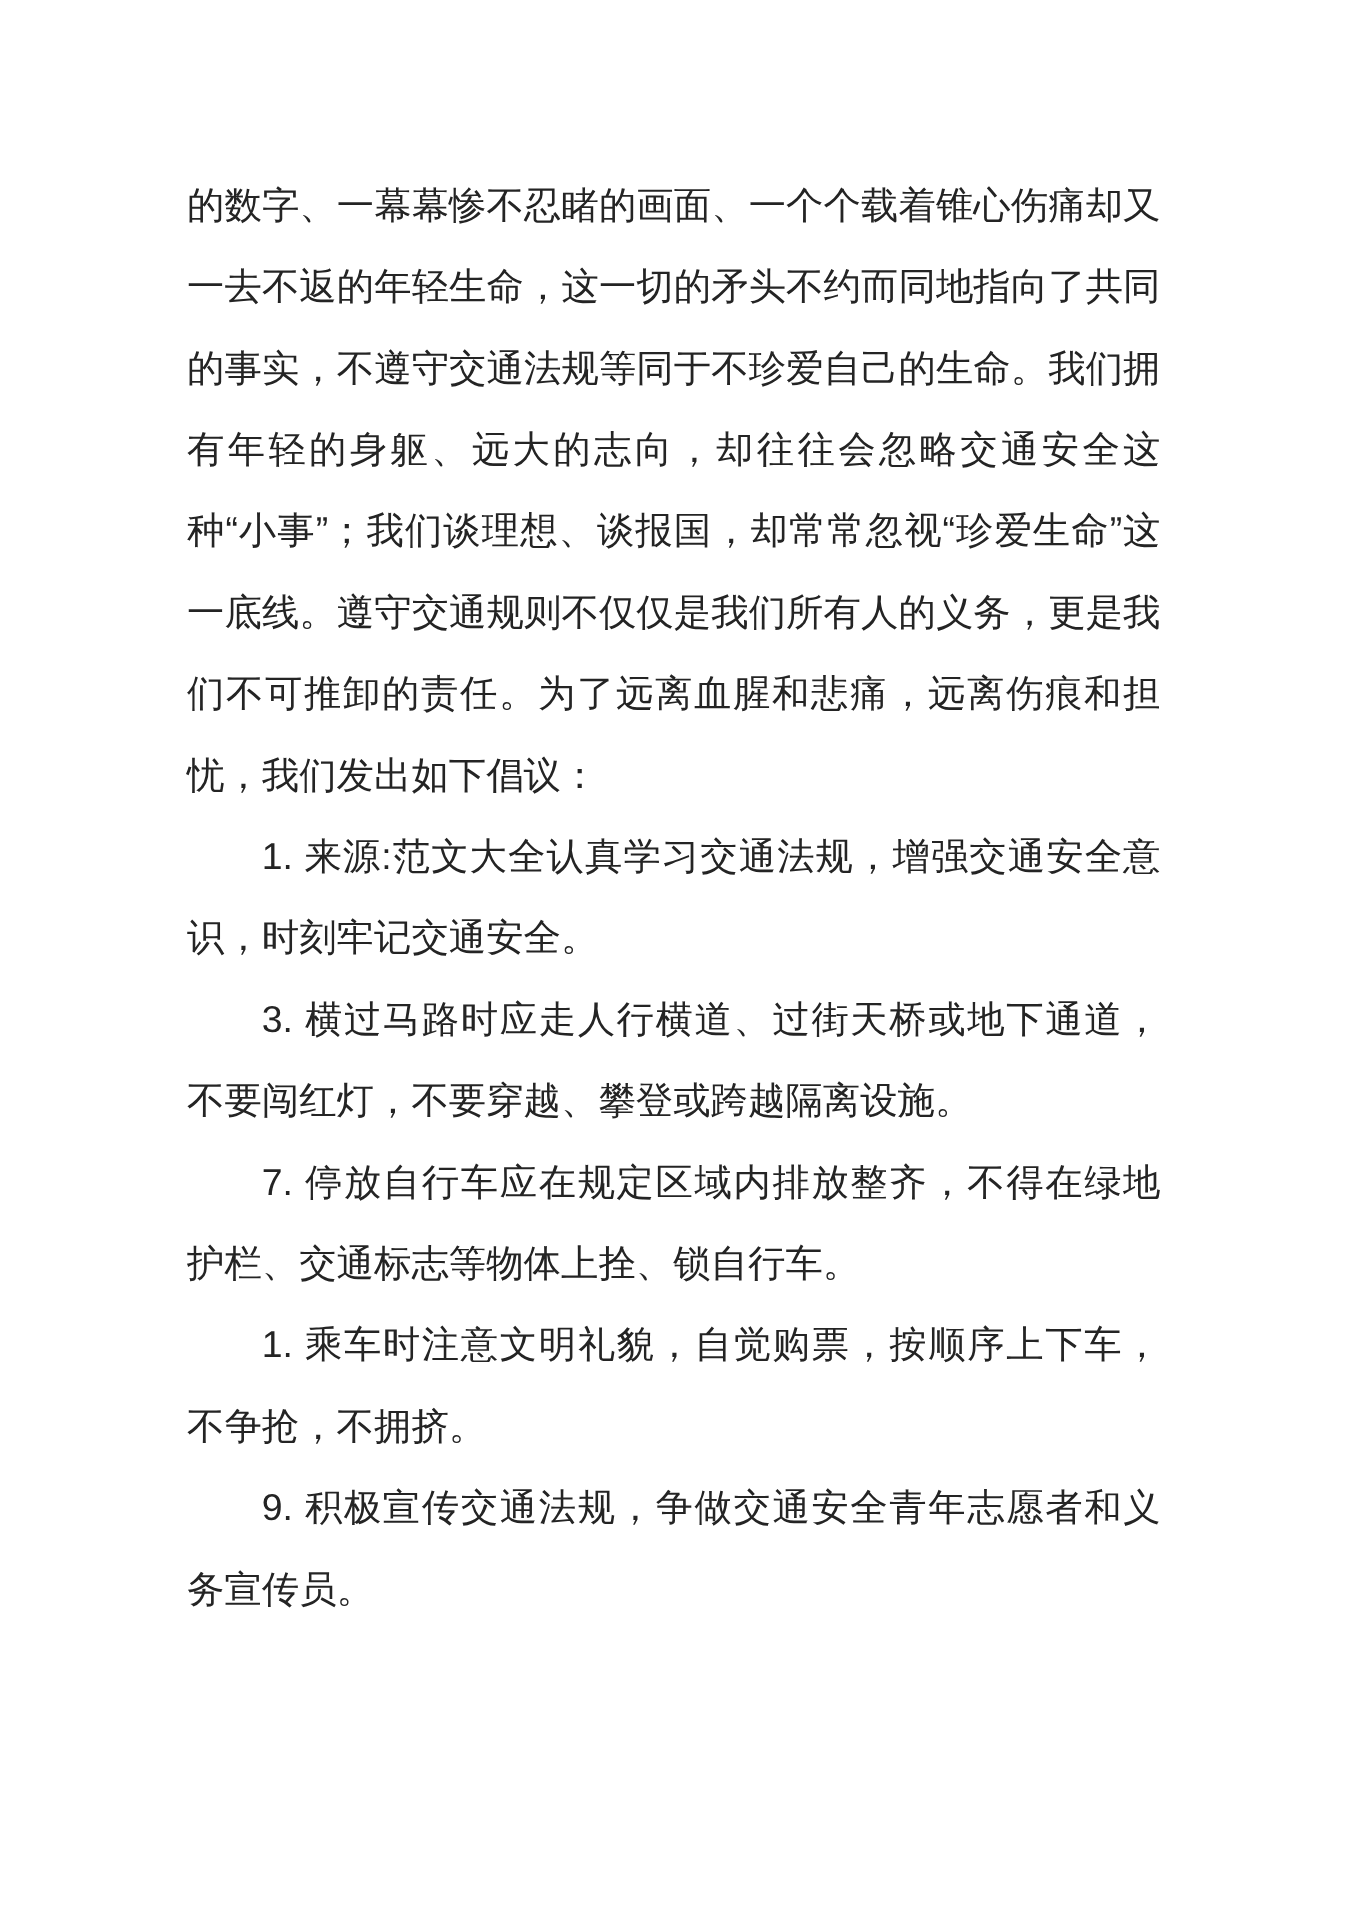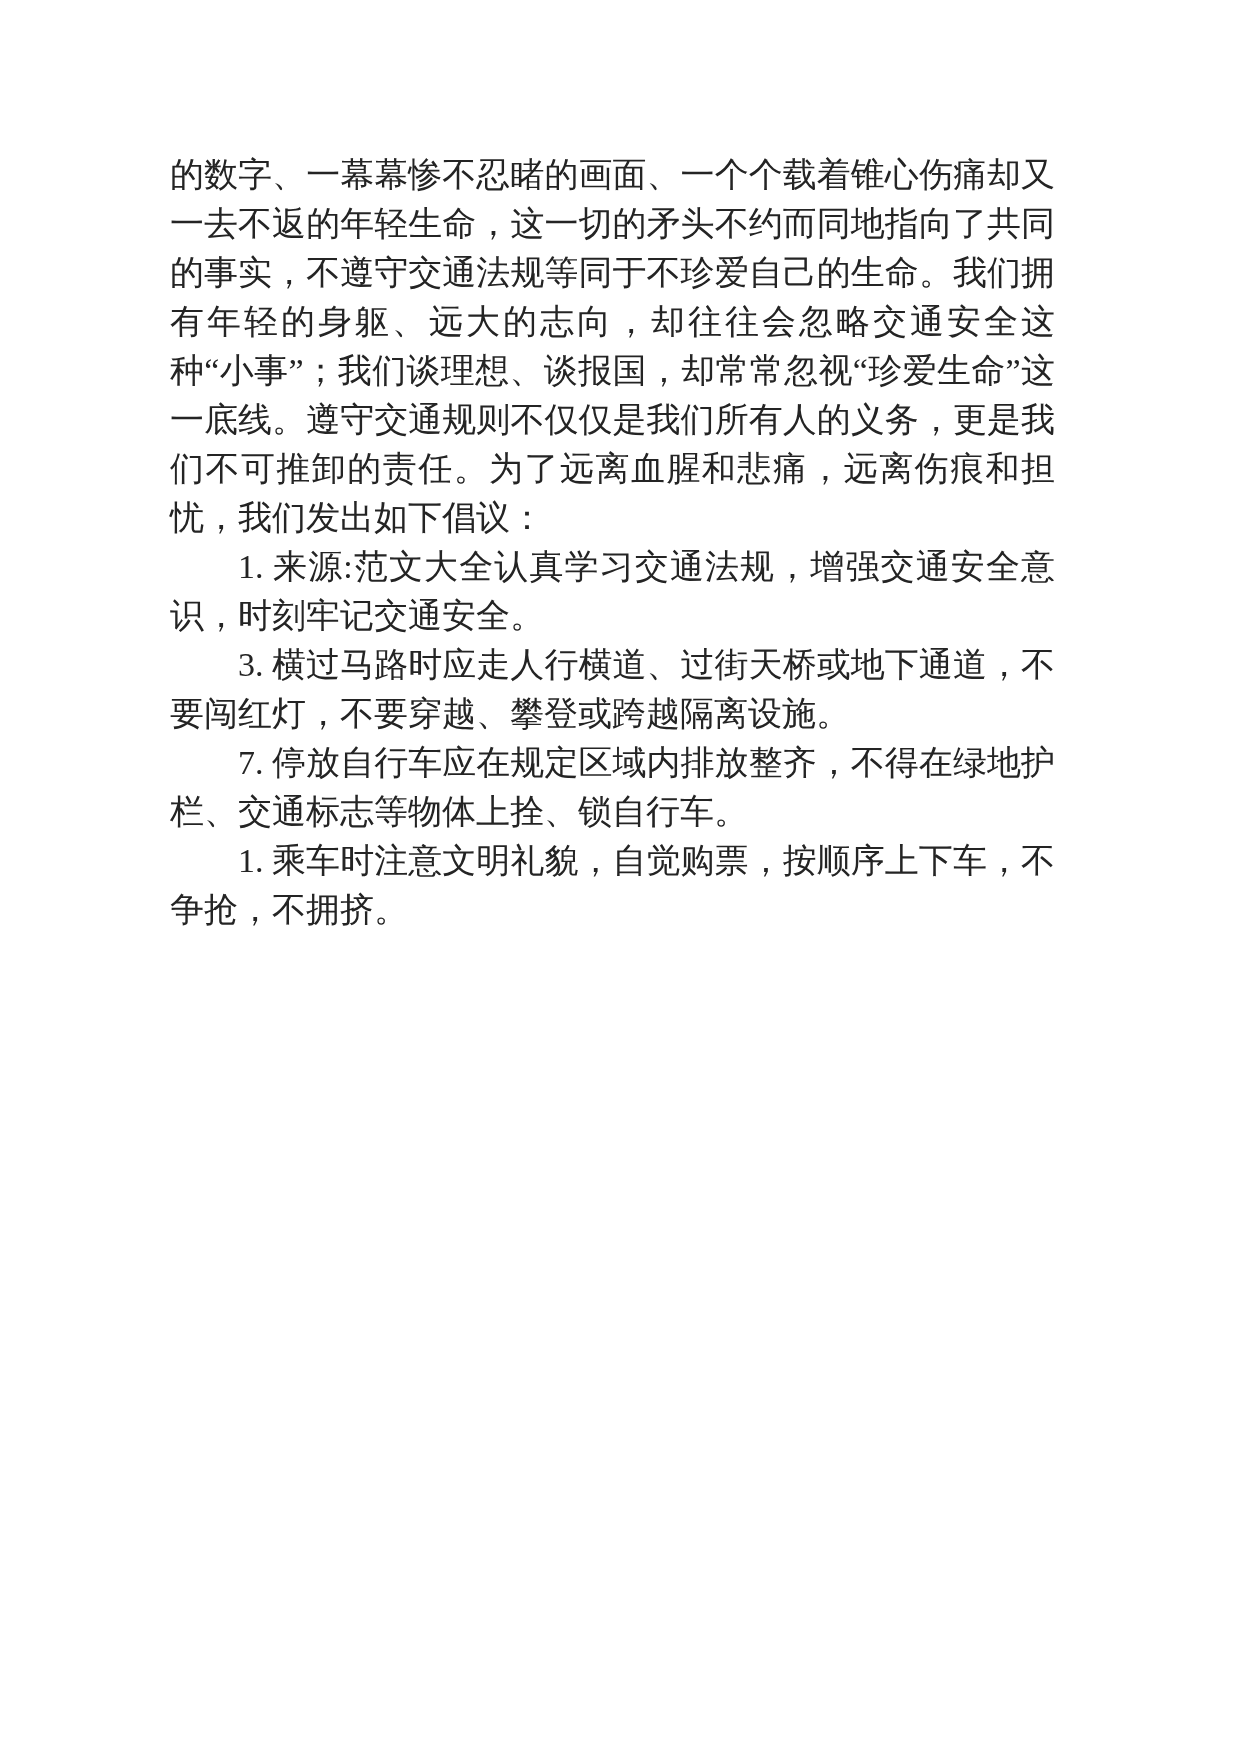--- a/index.html
+++ b/index.html
@@ -10,23 +10,23 @@
   .page {
     position: relative;
     width: 1241px;
     height: 1754px;
     box-sizing: border-box;
     background: #ffffff;
     padding: 150px 186px 0 170px;
     overflow: hidden;
   }
   .doc {
-    font-family: Liberation Serif, serif;
+    font-family: Liberation Sans, sans-serif;
     font-size: 34px;
-    line-height: 49px;
+    line-height: 74px;
     color: #242424;
     text-align: justify;
     text-justify: inter-ideograph;
   }
   .doc p {
     margin: 0;
     padding: 0;
   }
   .doc p.indent {
     text-indent: 2em;
@@ -35,14 +35,15 @@
 </head>
 <body>
 
 <div class="page">
   <div class="doc">
     <p>的数字、一幕幕惨不忍睹的画面、一个个载着锥心伤痛却又一去不返的年轻生命，这一切的矛头不约而同地指向了共同的事实，不遵守交通法规等同于不珍爱自己的生命。我们拥有年轻的身躯、远大的志向，却往往会忽略交通安全这种“小事”；我们谈理想、谈报国，却常常忽视“珍爱生命”这一底线。遵守交通规则不仅仅是我们所有人的义务，更是我们不可推卸的责任。为了远离血腥和悲痛，远离伤痕和担忧，我们发出如下倡议：</p>
     <p class="indent">1. 来源:范文大全认真学习交通法规，增强交通安全意识，时刻牢记交通安全。</p>
     <p class="indent">3. 横过马路时应走人行横道、过街天桥或地下通道，不要闯红灯，不要穿越、攀登或跨越隔离设施。</p>
     <p class="indent">7. 停放自行车应在规定区域内排放整齐，不得在绿地护栏、交通标志等物体上拴、锁自行车。</p>
     <p class="indent">1. 乘车时注意文明礼貌，自觉购票，按顺序上下车，不争抢，不拥挤。</p>
+    <p class="indent">9. 积极宣传交通法规，争做交通安全青年志愿者和义务宣传员。</p>
   </div>
 </div>
 
 </body></html>

